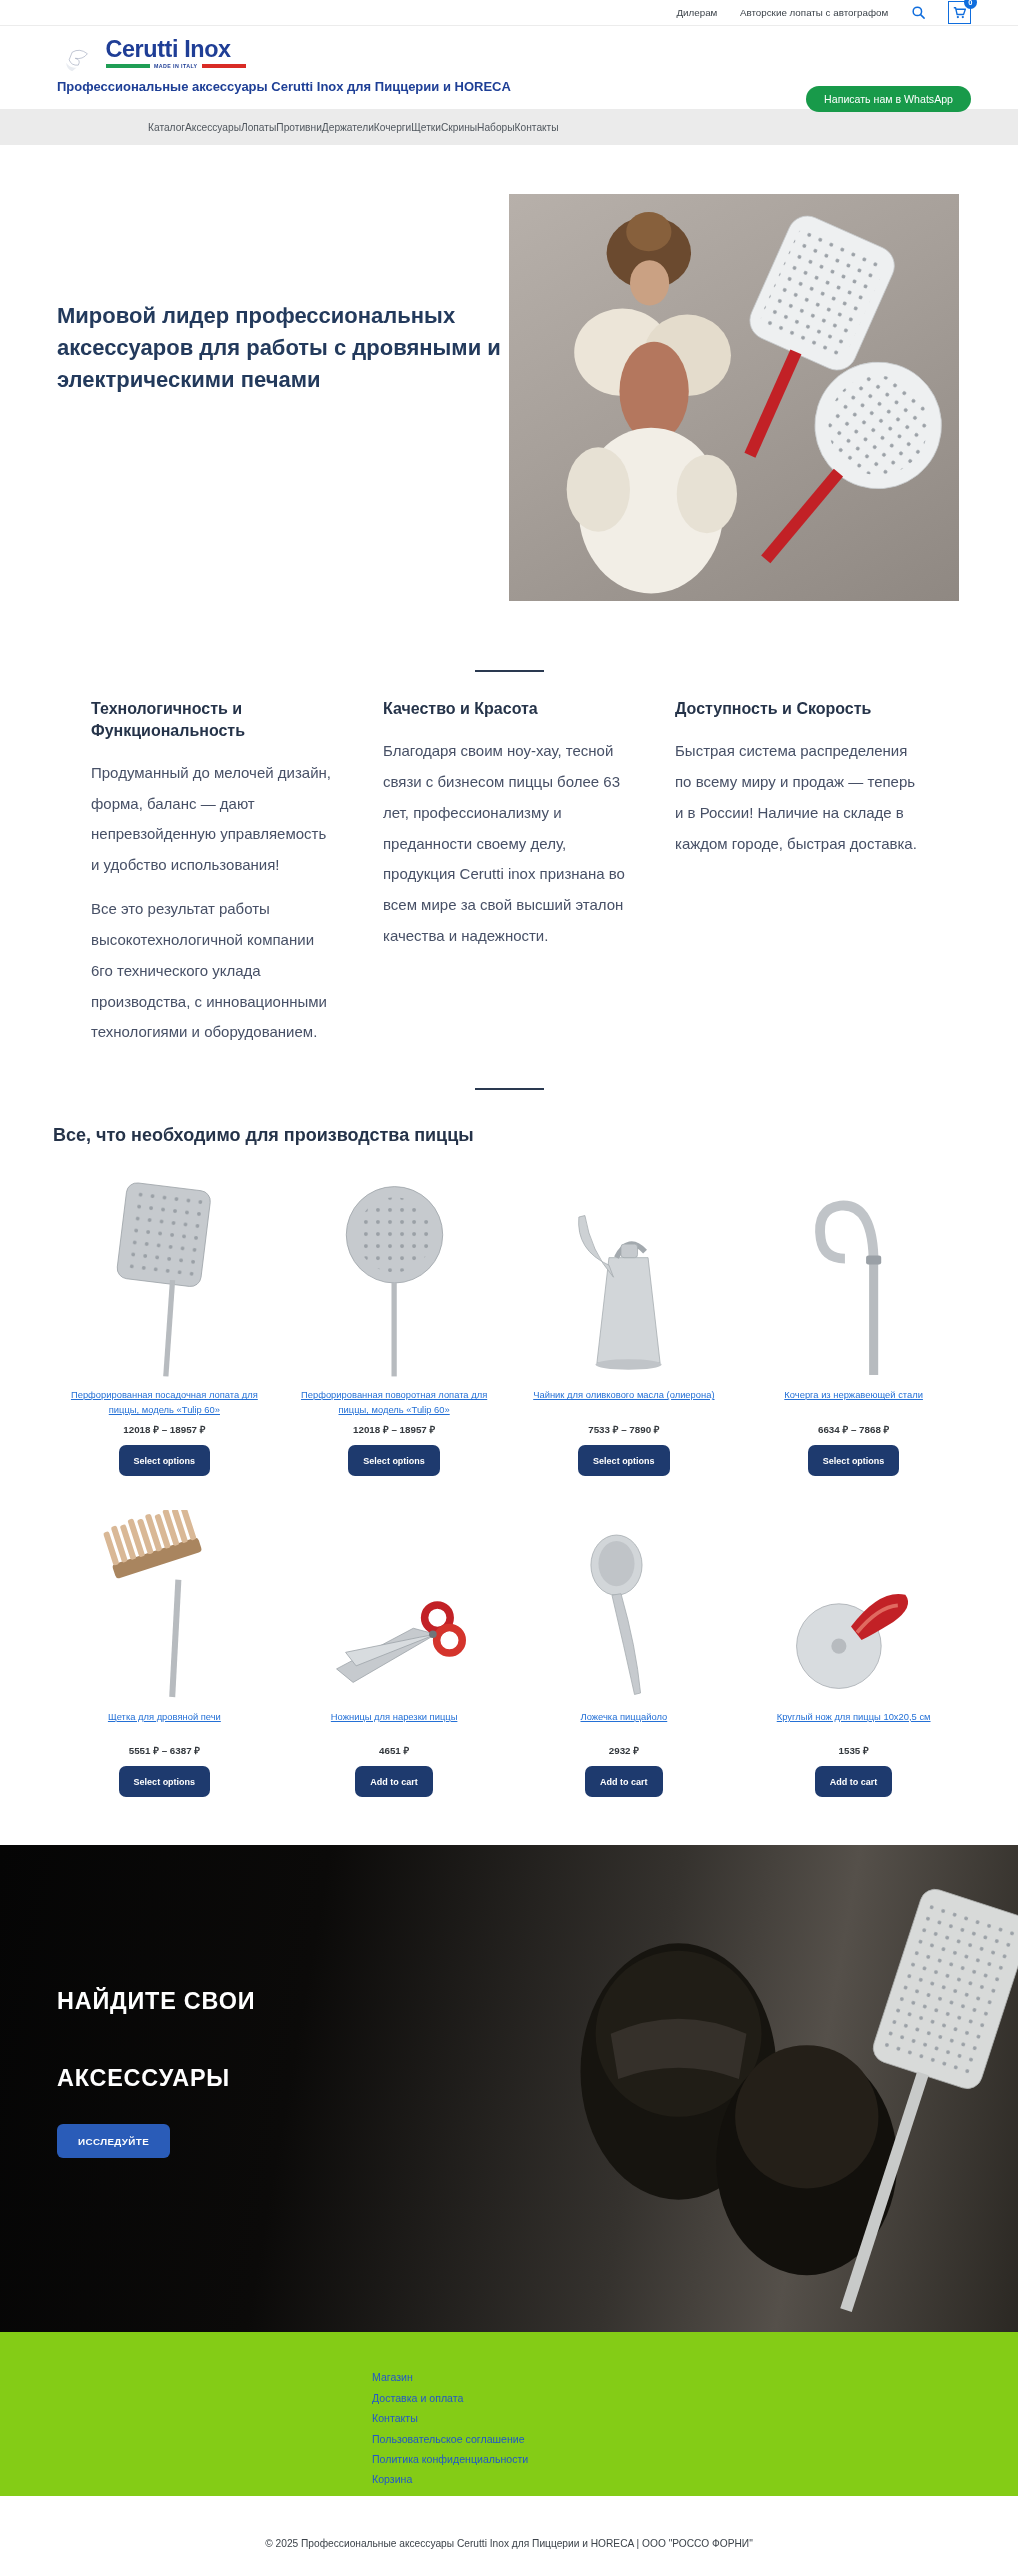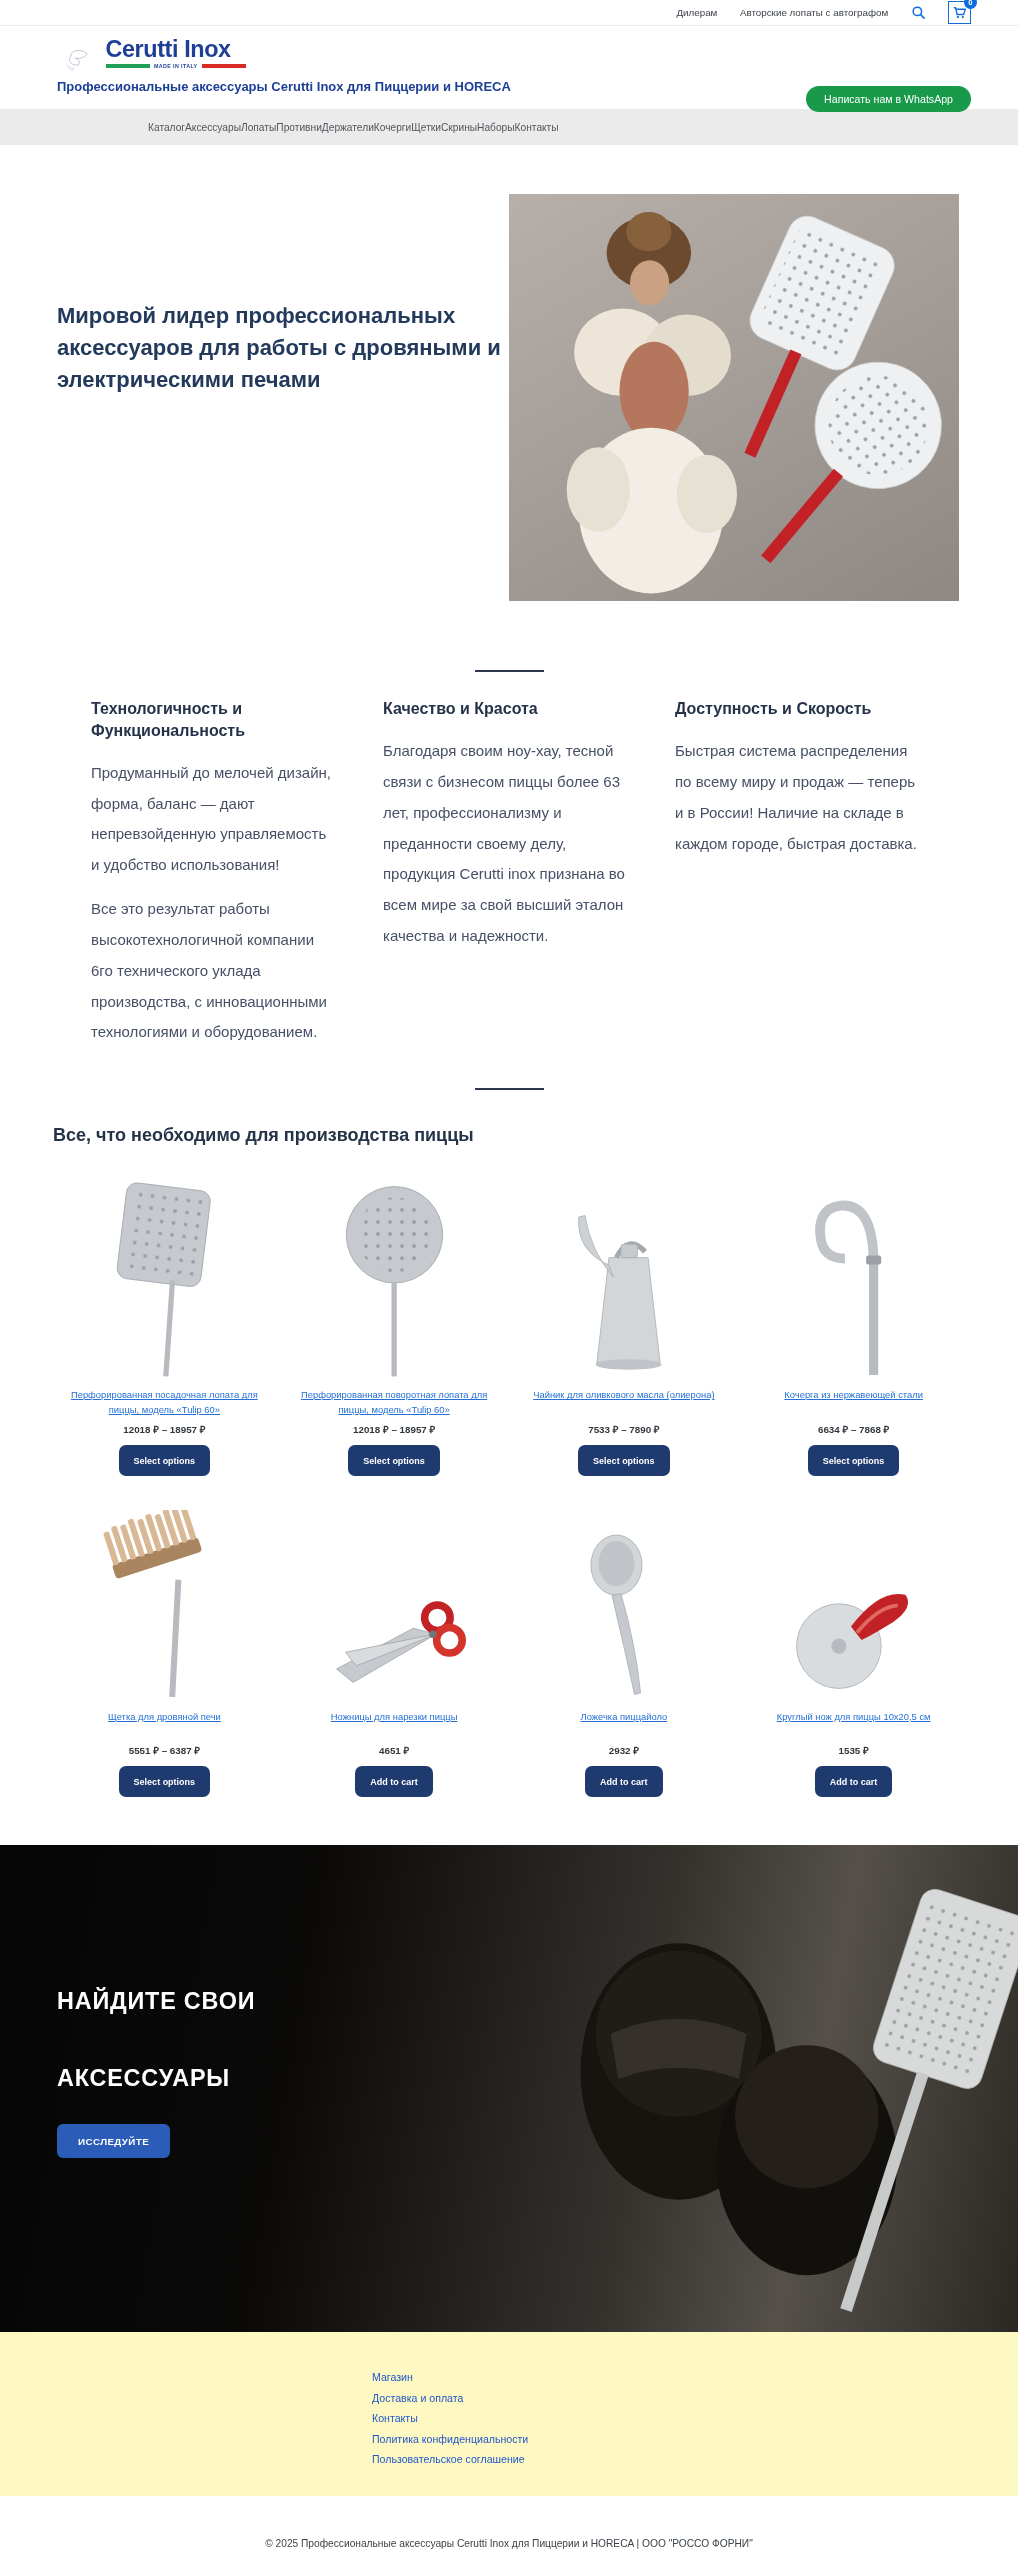--- a/index.html
+++ b/index.html
@@ -63,21 +63,21 @@
   .cta { position:relative; height:487px; overflow:hidden;
          background:linear-gradient(100deg,#050505 0%,#0b0a09 30%,#35322e 62%,#55504a 78%,#2b2823 100%); }
   .cta-line { position:absolute; left:57px; color:#fff; font-size:23.4px; font-weight:bold; letter-spacing:0.8px; }
   .cta-line1 { top:143px; }
   .cta-line2 { top:220px; }
   .cta-btn { position:absolute; left:57px; top:279px; background:#2a5cb8; color:#fff; border:none; font-family:inherit;
              font-size:9.8px; font-weight:bold; letter-spacing:0.4px; padding:11.3px 21px; border-radius:6px; cursor:pointer; }
   .cta-art { position:absolute; right:0; top:0; }
 
   
-  .footer { background:#fef9c3; height:164px; padding:35px 0 0 372px; }
+  .footer { background:#84cc16; height:164px; padding:35px 0 0 372px; }
   .footer a { display:block; font-size:10.6px; color:#2257c9; text-decoration:none; line-height:20.4px; }
 
   .copyright { background:#fff; text-align:center; padding:42px 0 53px; font-size:10.2px; color:#3c434a; }
 </style>
 </head>
 <body>
 
 <div class="topbar">
   <a href="#">Дилерам</a>
   <a href="#">Авторские лопаты с автографом</a>
@@ -333,18 +333,19 @@
   </svg>
   <div class="cta-line cta-line1">НАЙДИТЕ СВОИ</div>
   <div class="cta-line cta-line2">АКСЕССУАРЫ</div>
   <button class="cta-btn">ИССЛЕДУЙТЕ</button>
 </section>
 
 <footer class="footer">
   <a href="#">Магазин</a>
   <a href="#">Доставка и оплата</a>
   <a href="#">Контакты</a>
+  <a href="#">Пользовательское соглашение</a>
   <a href="#">Политика конфиденциальности</a>
-  <a href="#">Пользовательское соглашение</a>
+  <a href="#">Корзина</a>
 </footer>
 
 <div class="copyright">© 2025 Профессиональные аксессуары Cerutti Inox для Пиццерии и HORECA | ООО "РОССО ФОРНИ"</div>
 
 
 </body></html>

